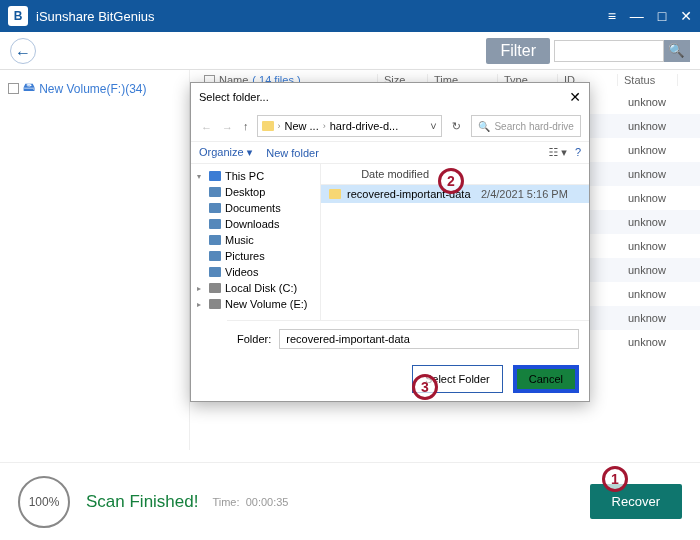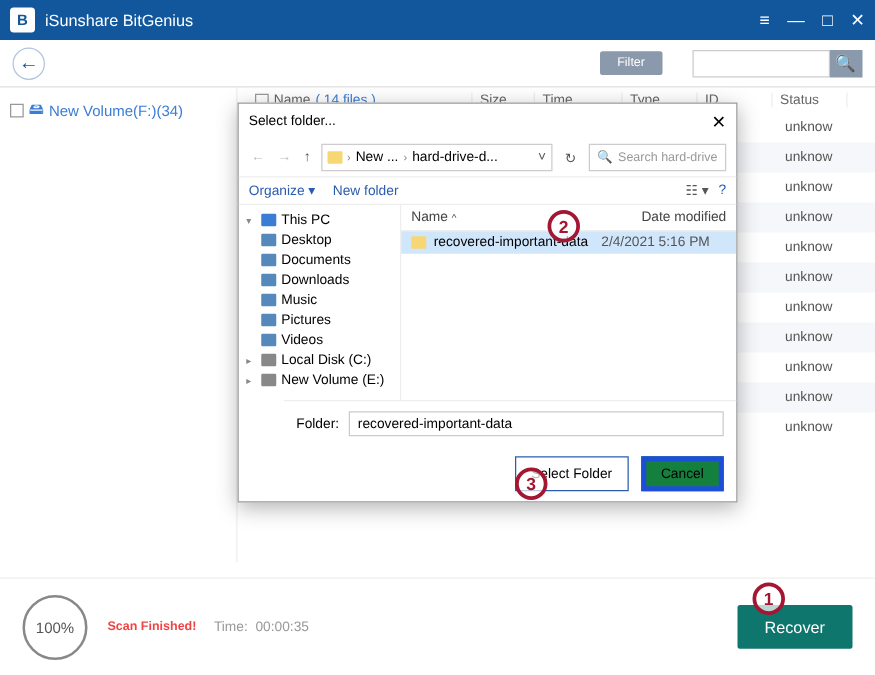--- a/index.html
+++ b/index.html
@@ -9,21 +9,21 @@
 .titlebar { height: 32px; background: #12579c; display: flex; align-items: center; color: #fff; padding: 0 8px; }
 .titlebar .logo { width: 20px; height: 20px; background: #fff; border-radius: 3px; display: flex; align-items: center; justify-content: center; color: #12579c; font-weight: bold; font-size: 12px; margin-right: 8px; }
 .titlebar .title { font-size: 13px; flex: 1; }
 .titlebar .win-controls { display: flex; gap: 14px; align-items: center; }
 .titlebar .win-controls span { font-size: 14px; cursor: pointer; }
 
 
 .toolbar { height: 38px; display: flex; align-items: center; padding: 0 10px; border-bottom: 1px solid #e0e0e0; }
 .back-btn { width: 26px; height: 26px; border: 1px solid #b0c4de; border-radius: 50%; display: flex; align-items: center; justify-content: center; color: #12579c; cursor: pointer; }
 .toolbar-spacer { flex: 1; }
-.filter-btn { background: #8a99ab; color: #fff; border: none; padding: 4px 14px; font-size: 10px; border-radius: 2px; margin-right: 24px; cursor: pointer; }
+.filter-btn { background: #8a99ab; color: #fff; border: none; padding: 4px 14px; font-size: 16px; border-radius: 2px; margin-right: 4px; cursor: pointer; }
 .search-box { display: flex; }
 .search-box input { width: 110px; border: 1px solid #ccc; padding: 3px 6px; font-size: 12px; }
 .search-box button { width: 26px; background: #8a99ab; border: none; color: #fff; cursor: pointer; }
 
 
 .main { display: flex; height: 380px; }
 .sidebar { width: 190px; border-right: 1px solid #eee; padding: 6px 4px; }
 .sidebar-item { display: flex; align-items: center; gap: 4px; font-size: 12px; color: #3b7cd4; padding: 2px 4px; }
 .content { flex: 1; }
 .col-headers { display: flex; font-size: 11px; color: #666; padding: 4px 8px; }
@@ -32,21 +32,21 @@
 .col-size { width: 50px; } .col-time { width: 70px; } .col-type { width: 60px; } .col-id { width: 60px; } .col-status { width: 60px; }
 .rows { }
 .row { display: flex; font-size: 11px; color: #555; padding: 6px 8px; }
 .row:nth-child(even) { background: #f5f7fb; }
 .row .c-id { margin-left: 370px; width: 60px; }
 .row .c-status { width: 60px; }
 
 
 .bottom { position: absolute; bottom: 0; left: 0; right: 0; height: 78px; border-top: 1px solid #eee; display: flex; align-items: center; padding: 0 18px; }
 .progress-circle { width: 52px; height: 52px; border: 2px solid #888; border-radius: 50%; display: flex; align-items: center; justify-content: center; font-size: 12px; color: #555; margin-right: 16px; }
-.scan-label { font-size: 10px; font-weight: 700; color: #ef4444; margin-right: 14px; }
+.scan-label { font-size: 17px; font-weight: 400; color: #15803d; margin-right: 14px; }
 .time-label { font-size: 11px; color: #999; }
 .bottom-spacer { flex: 1; }
 .recover-btn { background: #0f766e; color: #fff; border: none; padding: 10px 22px; font-size: 13px; cursor: pointer; border-radius: 2px; }
 
 
 .dialog { position: absolute; top: 82px; left: 190px; width: 400px; height: 320px; background: #fff; border: 1px solid #999; box-shadow: 0 4px 16px rgba(0,0,0,0.3); display: flex; flex-direction: column; font-size: 11px; }
 .dlg-title { display: flex; align-items: center; padding: 6px 8px; }
 .dlg-title span:first-child { flex: 1; }
 .dlg-close { cursor: pointer; font-size: 14px; }
 .dlg-nav { display: flex; align-items: center; gap: 6px; padding: 4px 8px; border-bottom: 1px solid #eee; }
@@ -258,21 +258,20 @@
           <span>Local Disk (C:)</span>
         </div>
         <div class="node">
           <span class="chev">▸</span>
           <span class="ico" style="background:#888;border-radius:1px"></span>
           <span>New Volume (E:)</span>
         </div>
       </div>
     <div class="dlg-list">
       <div class="dlg-cols">
-        <div class="cn"><span>Name</span> <span style="font-size:8px">^</span></div>
         <div class="cd">Date modified</div>
       </div>
       <div class="dlg-item">
         <span class="folder-ico"></span>
         <span class="fn">recovered-important-data</span>
         <span class="fd">2/4/2021 5:16 PM</span>
       </div>
     </div>
   </div>
   <div class="dlg-folder-row">

